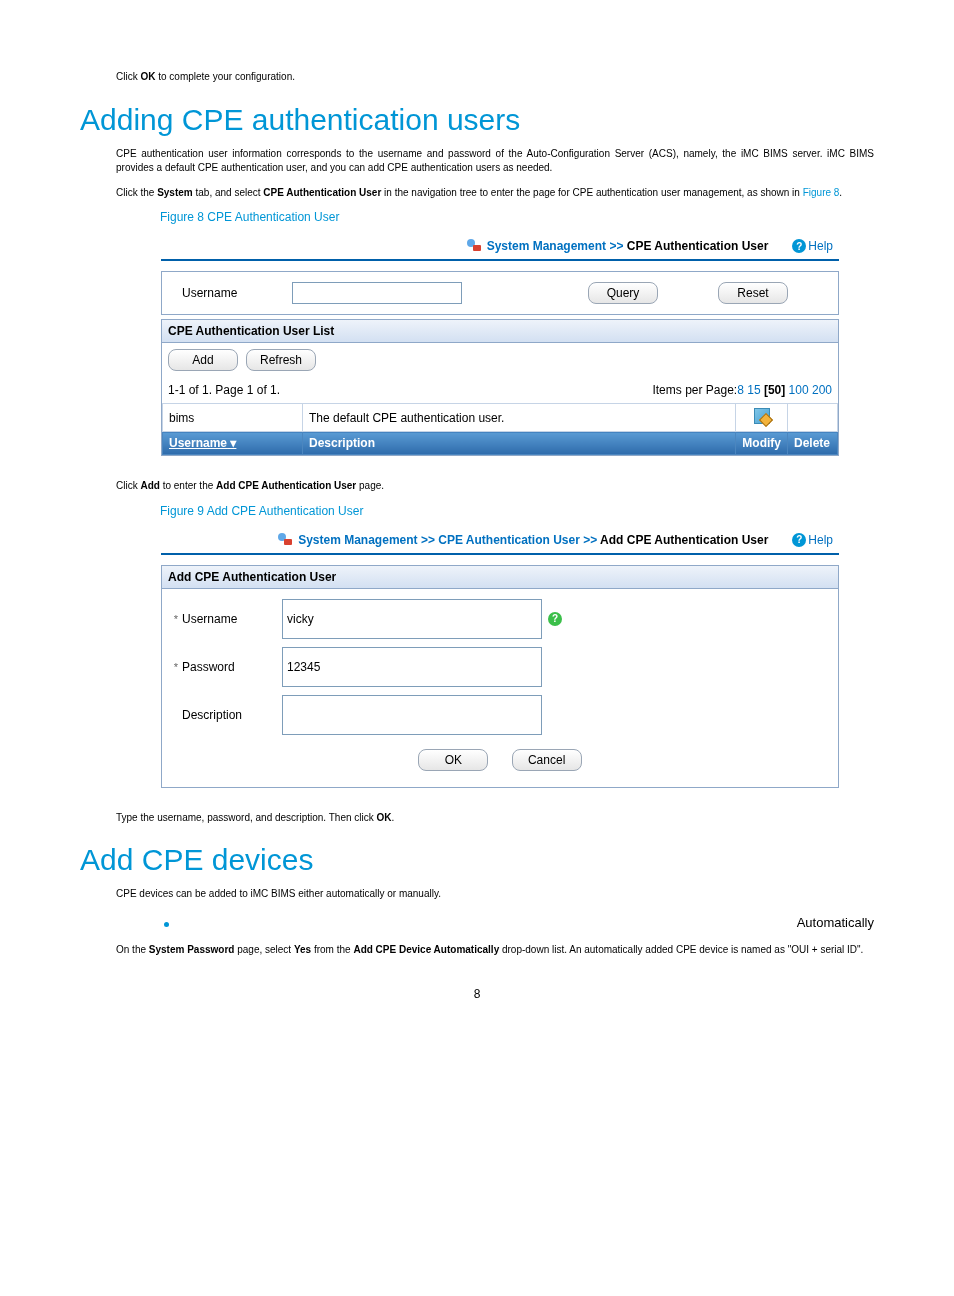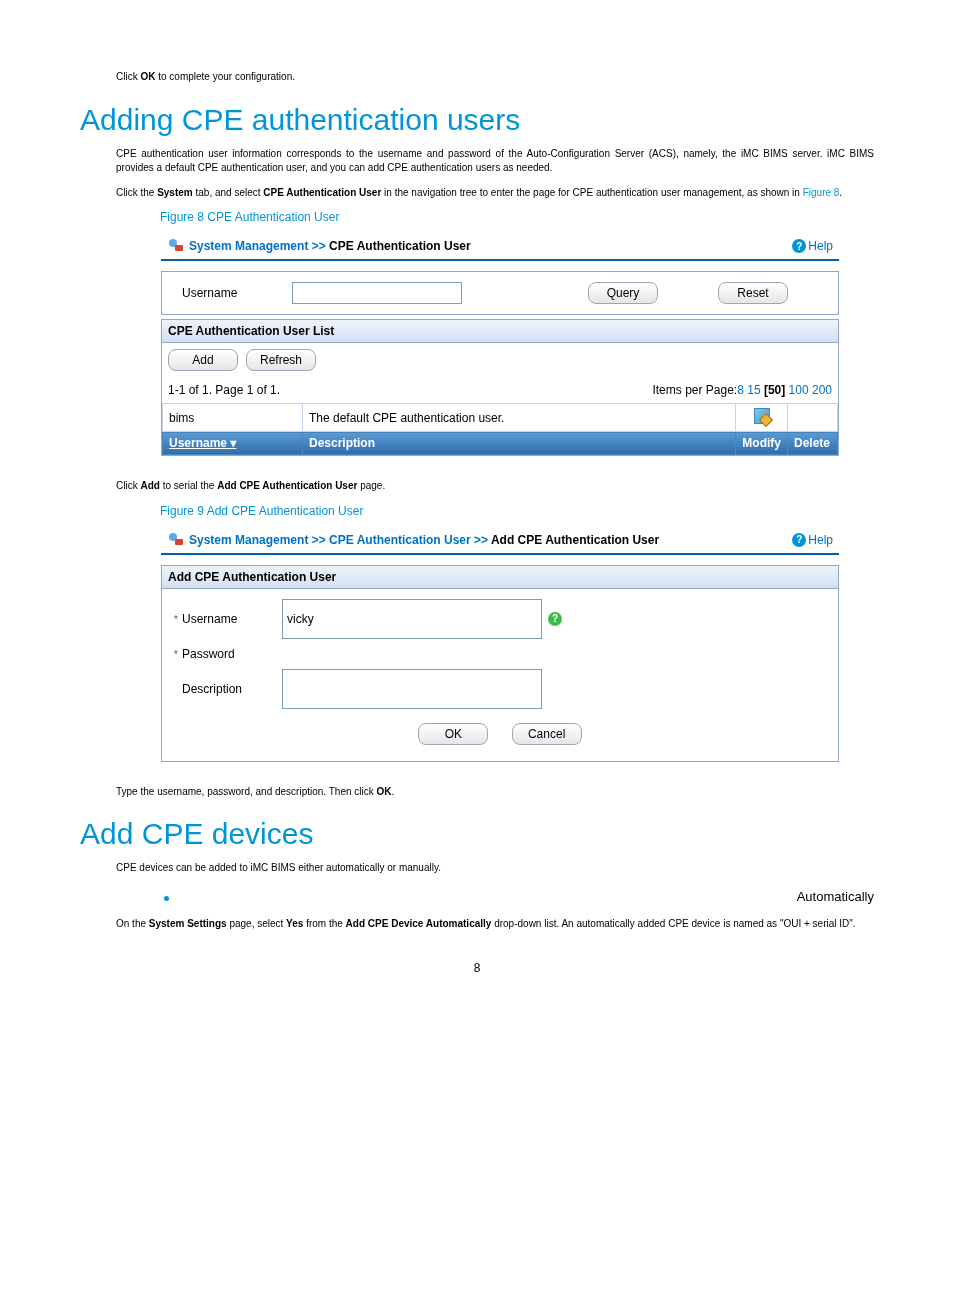--- a/index.html
+++ b/index.html
@@ -42,21 +42,22 @@
     background: #fff;
     margin-bottom: 18px;
   }
   .bc-row {
     display: flex;
     align-items: center;
     padding: 4px 6px;
     border-bottom: 2px solid #0060aa;
     margin-bottom: 10px;
     font-size: 12px;
-    justify-content: space-between;
+    justify-content: flex-end;
+    gap: 24px;
   }
   .bc-left { display: flex; align-items: center; gap: 4px; }
   .bc-icon {
     width: 18px; height: 18px;
     display: inline-block;
   }
   .bc-text { font-weight: bold; }
   .bc-link { color: #0070c0; font-weight: bold; }
   .bc-sep { color: #0070c0; font-weight: bold; }
   .bc-current { color: #000; font-weight: bold; }
@@ -226,21 +227,21 @@
         <th>Description</th>
         <th style="width:50px;">Modify</th>
         <th style="width:50px;">Delete</th>
       </tr>
     </tbody>
       </table>
   </div>
 </div>
 
 <p class="body-text">
-  <span>Click </span><strong>Add</strong><span> to serial the </span><strong>Add CPE Authentication User</strong><span> page.</span>
+  <span>Click </span><strong>Add</strong><span> to enter the </span><strong>Add CPE Authentication User</strong><span> page.</span>
 </p>
 
 <div class="fig-caption">Figure 9 Add CPE Authentication User</div>
 
 <div class="screenshot" style="width:680px;">
   <div class="bc-row">
     <div class="bc-left">
       <span class="bc-icon">
         <svg viewBox="0 0 18 18">
             <circle cx="6" cy="6" r="4" fill="#5fa8e8"></circle>
@@ -266,20 +267,21 @@
     <div style="padding:6px 0;">
       <div class="form-row">
         <span class="req-star">*</span>
         <span class="form-label">Username</span>
         <input class="form-input" value="vicky" style="">
         <span class="hint-icon">?</span>
       </div>
       <div class="form-row">
         <span class="req-star">*</span>
         <span class="form-label">Password</span>
+        <input class="form-input" value="12345" style="">
       </div>
       <div class="form-row">
         <span class="req-star"></span>
         <span class="form-label">Description</span>
         <input class="form-input" style="">
       </div>
       <div class="btn-row">
         <span class="btn">OK</span>
         <span style="display:inline-block;width:16px;"></span>
         <span class="btn">Cancel</span>
@@ -294,16 +296,16 @@
 
 <h1>Add CPE devices</h1>
 
 <p class="body-text">CPE devices can be added to iMC BIMS either automatically or manually.</p>
 
 <ul class="bullet-list">
   <li>Automatically</li>
 </ul>
 
 <p class="body-text">
-  <span>On the </span><strong>System Settings</strong><span> page, select </span><strong>Yes</strong><span> from the </span><strong>Add CPE Device Automatically</strong><span> drop-down list. An automatically added CPE device is named as "OUI + serial ID".</span>
+  <span>On the </span><strong>System Password</strong><span> page, select </span><strong>Yes</strong><span> from the </span><strong>Add CPE Device Automatically</strong><span> drop-down list. An automatically added CPE device is named as "OUI + serial ID".</span>
 </p>
 
 <div class="page-num">8</div>
 
 </body></html>

